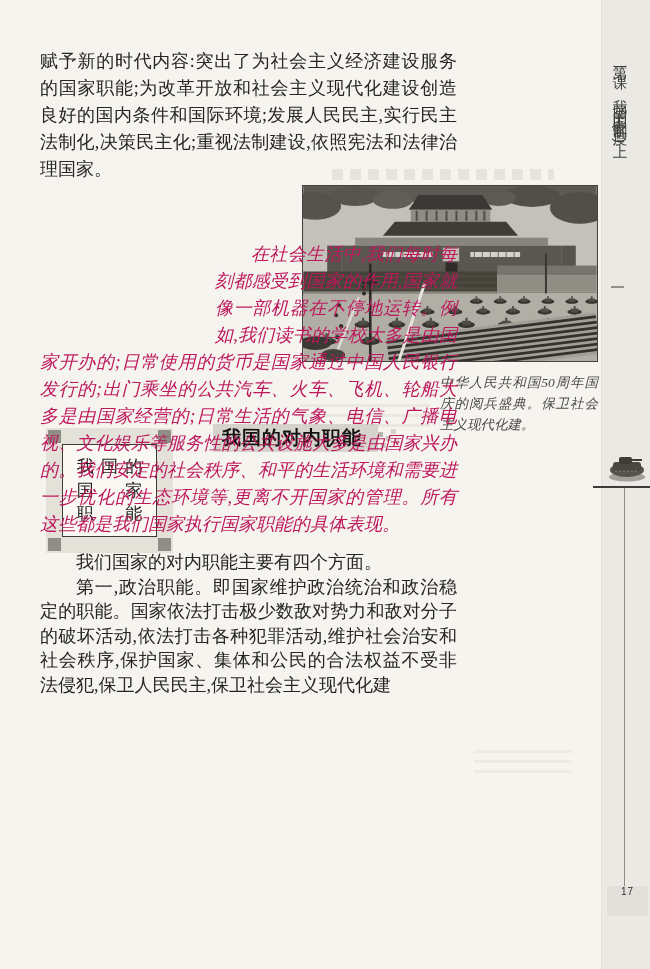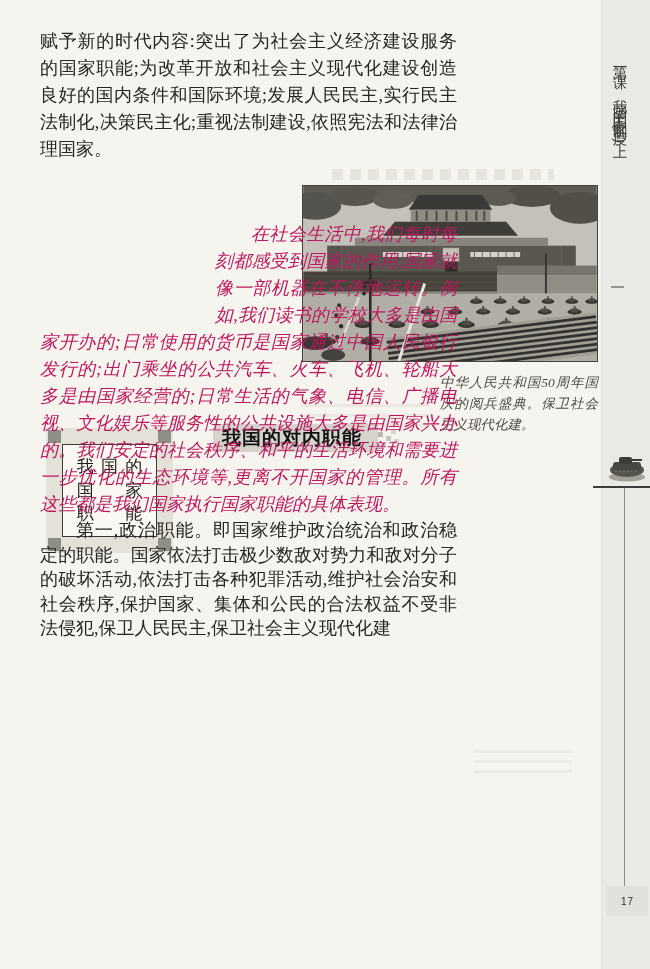--- a/index.html
+++ b/index.html
@@ -3,21 +3,21 @@
 <meta charset="utf-8">
 <style>
   html,body{margin:0;padding:0;background:#888;}
   .page{
     position:relative;width:650px;height:969px;margin:0 auto;
     background:#f6f4ee;overflow:hidden;
     font-family:"Liberation Serif","DejaVu Serif",serif;
     color:#262522;
   }
   
-  .content{position:absolute;left:40px;top:0;width:417px;padding-top:28px;}
+  .content{position:absolute;left:40px;top:0;width:417px;padding-top:48px;}
   .para{margin:0;font-size:18px;line-height:27px;text-align:justify;word-break:break-all;}
   .indent{text-indent:2em;}
   .narrow{width:256px;margin-top:9px;}
   .kai{margin-top:58px;font-size:18px;line-height:27px;font-style:italic;color:#be185d;}
   .box-spacer{float:left;width:175px;height:92px;}
   .btm{font-size:18px;line-height:24.5px;}
   .btm-a{margin-top:12px;}
   .btm-b{margin-top:0;}
   .bold{font-weight:normal;}
   
@@ -61,21 +61,21 @@
     writing-mode:vertical-rl;text-orientation:mixed;
     font-family:"Liberation Sans","DejaVu Sans",sans-serif;
     font-size:14.5px;letter-spacing:5px;color:#3d3c39;font-weight:500;
   }
   .margin-dash{position:absolute;left:611px;top:286px;width:13px;height:2px;background:#94928b;}
   .margin-hline{position:absolute;left:593px;top:486px;width:57px;height:2px;background:#3e3c38;}
   .margin-vline{position:absolute;left:624px;top:488px;width:1px;height:398px;background:#8d8b84;}
   .tank-doodle{position:absolute;left:606px;top:450px;width:42px;height:34px;}
   .page-num-box{
     position:absolute;left:607px;top:886px;width:41px;height:30px;
-    background:#e2e0da;display:flex;align-items:center;justify-content:center;
+    background:#e2e0da;display:flex;align-items:flex-start;justify-content:center;
     font-family:"Liberation Sans","DejaVu Sans",sans-serif;
     font-size:10px;color:#2e2d2b;letter-spacing:1px;
   }
   
   .smudge{position:absolute;opacity:.5;filter:blur(.6px);}
   .smudge-1{left:332px;top:169px;width:222px;height:11px;
     background:repeating-linear-gradient(90deg,#d9d6ce 0 11px,transparent 11px 18px);}
   .smudge-2{left:300px;top:400px;width:130px;height:34px;opacity:.45;
     background:repeating-linear-gradient(0deg,transparent 0 7px,#dedbd3 7px 10px);}
   .smudge-3{left:474px;top:744px;width:98px;height:36px;opacity:.32;
@@ -250,16 +250,17 @@
       <span class="tb-cell">能</span>
     </div>
   </div>
 
   <div class="section-head">我国的对内职能</div>
   <div class="head-deco"></div>
 
   <div class="content">
     <p class="para">赋予新的时代内容:突出了为社会主义经济建设服务的国家职能;为改革开放和社会主义现代化建设创造良好的国内条件和国际环境;发展人民民主,实行民主法制化,决策民主化;重视法制建设,依照宪法和法律治理国家。</p>
     <p class="para kai indent"><span class="box-spacer"></span><span>在社会生活中,我们每时每刻都感受到国家的作用,国家就像一部机器在不停地运转。例如,我们读书的学校大多是由国家开办的;日常使用的货币是国家通过中国人民银行发行的;出门乘坐的公共汽车、火车、飞机、轮船大多是由国家经营的;日常生活的气象、电信、广播电视、文化娱乐等服务性的公共设施大多是由国家兴办的。我们安定的社会秩序、和平的生活环境和需要进一步优化的生态环境等,更离不开国家的管理。所有这些都是我们国家执行国家职能的具体表现。</span></p>
+    <p class="para btm btm-a indent">我们国家的对内职能主要有四个方面。</p>
     <p class="para btm btm-b indent"><span>第一,</span><span class="bold">政治职能。</span><span>即国家维护政治统治和政治稳定的职能。国家依法打击极少数敌对势力和敌对分子的破坏活动,依法打击各种犯罪活动,维护社会治安和社会秩序,保护国家、集体和公民的合法权益不受非法侵犯,保卫人民民主,保卫社会主义现代化建</span></p>
   </div>
 
 </div>
 
 </body></html>

